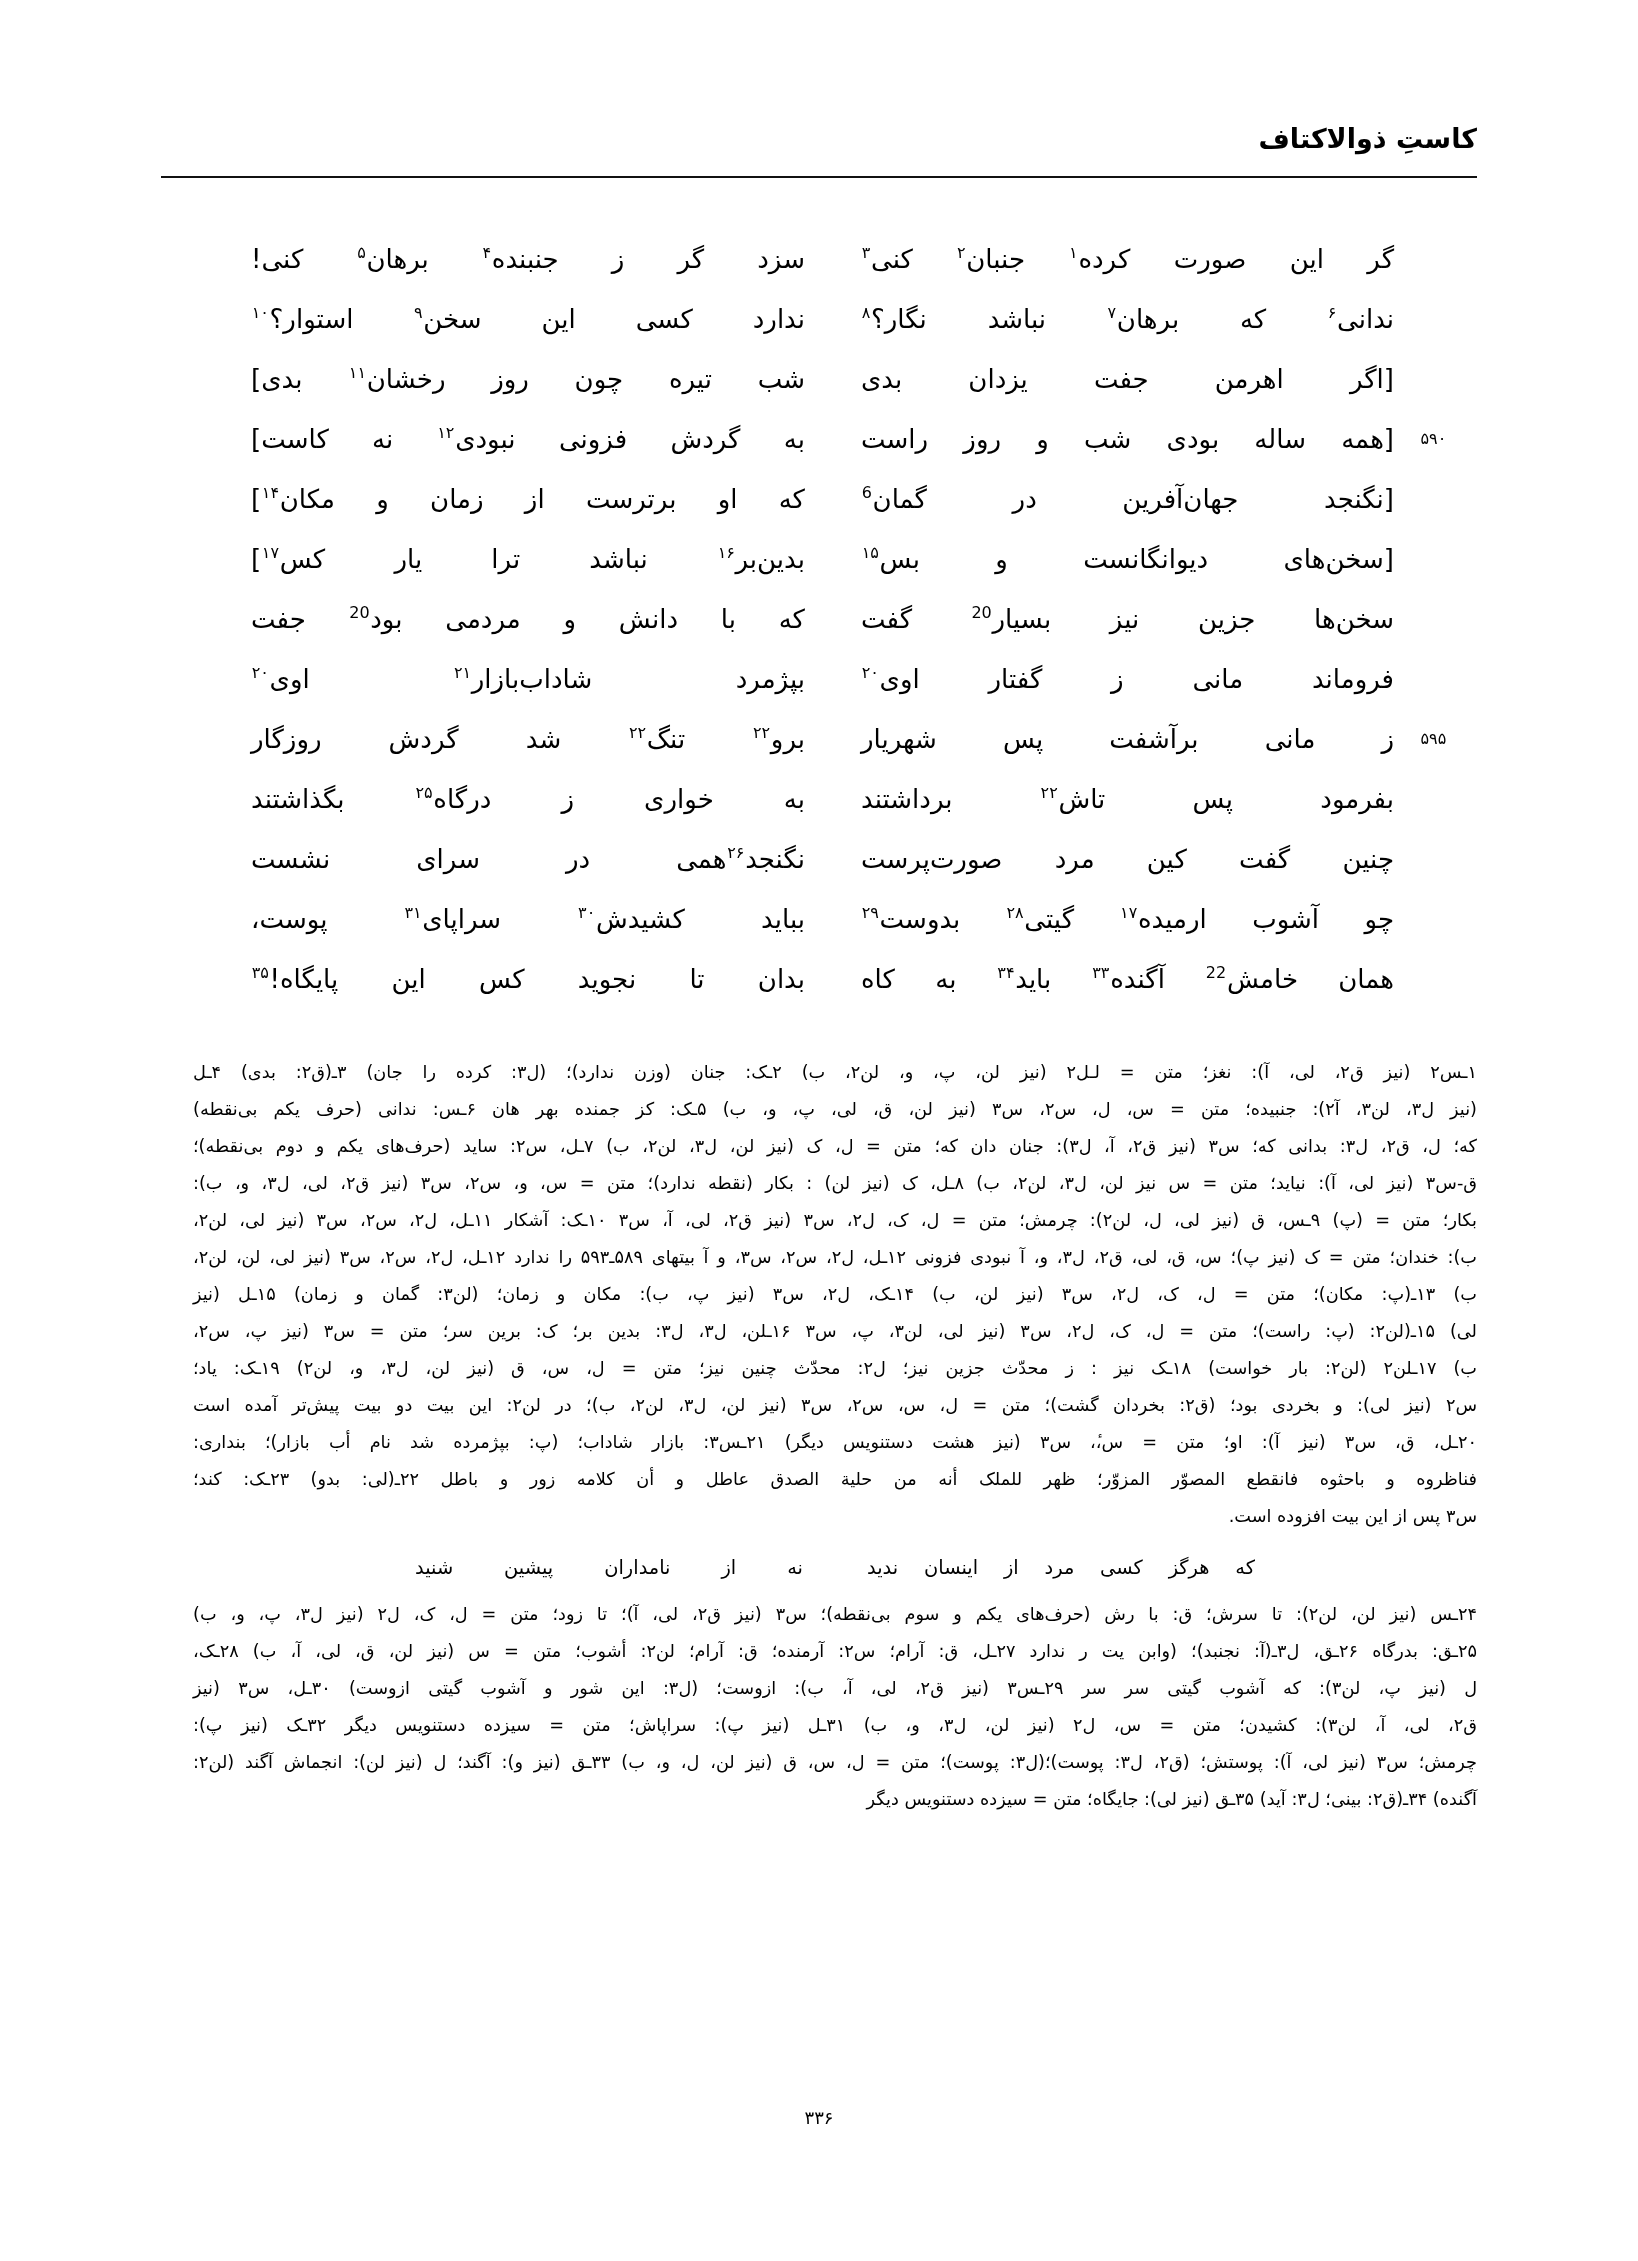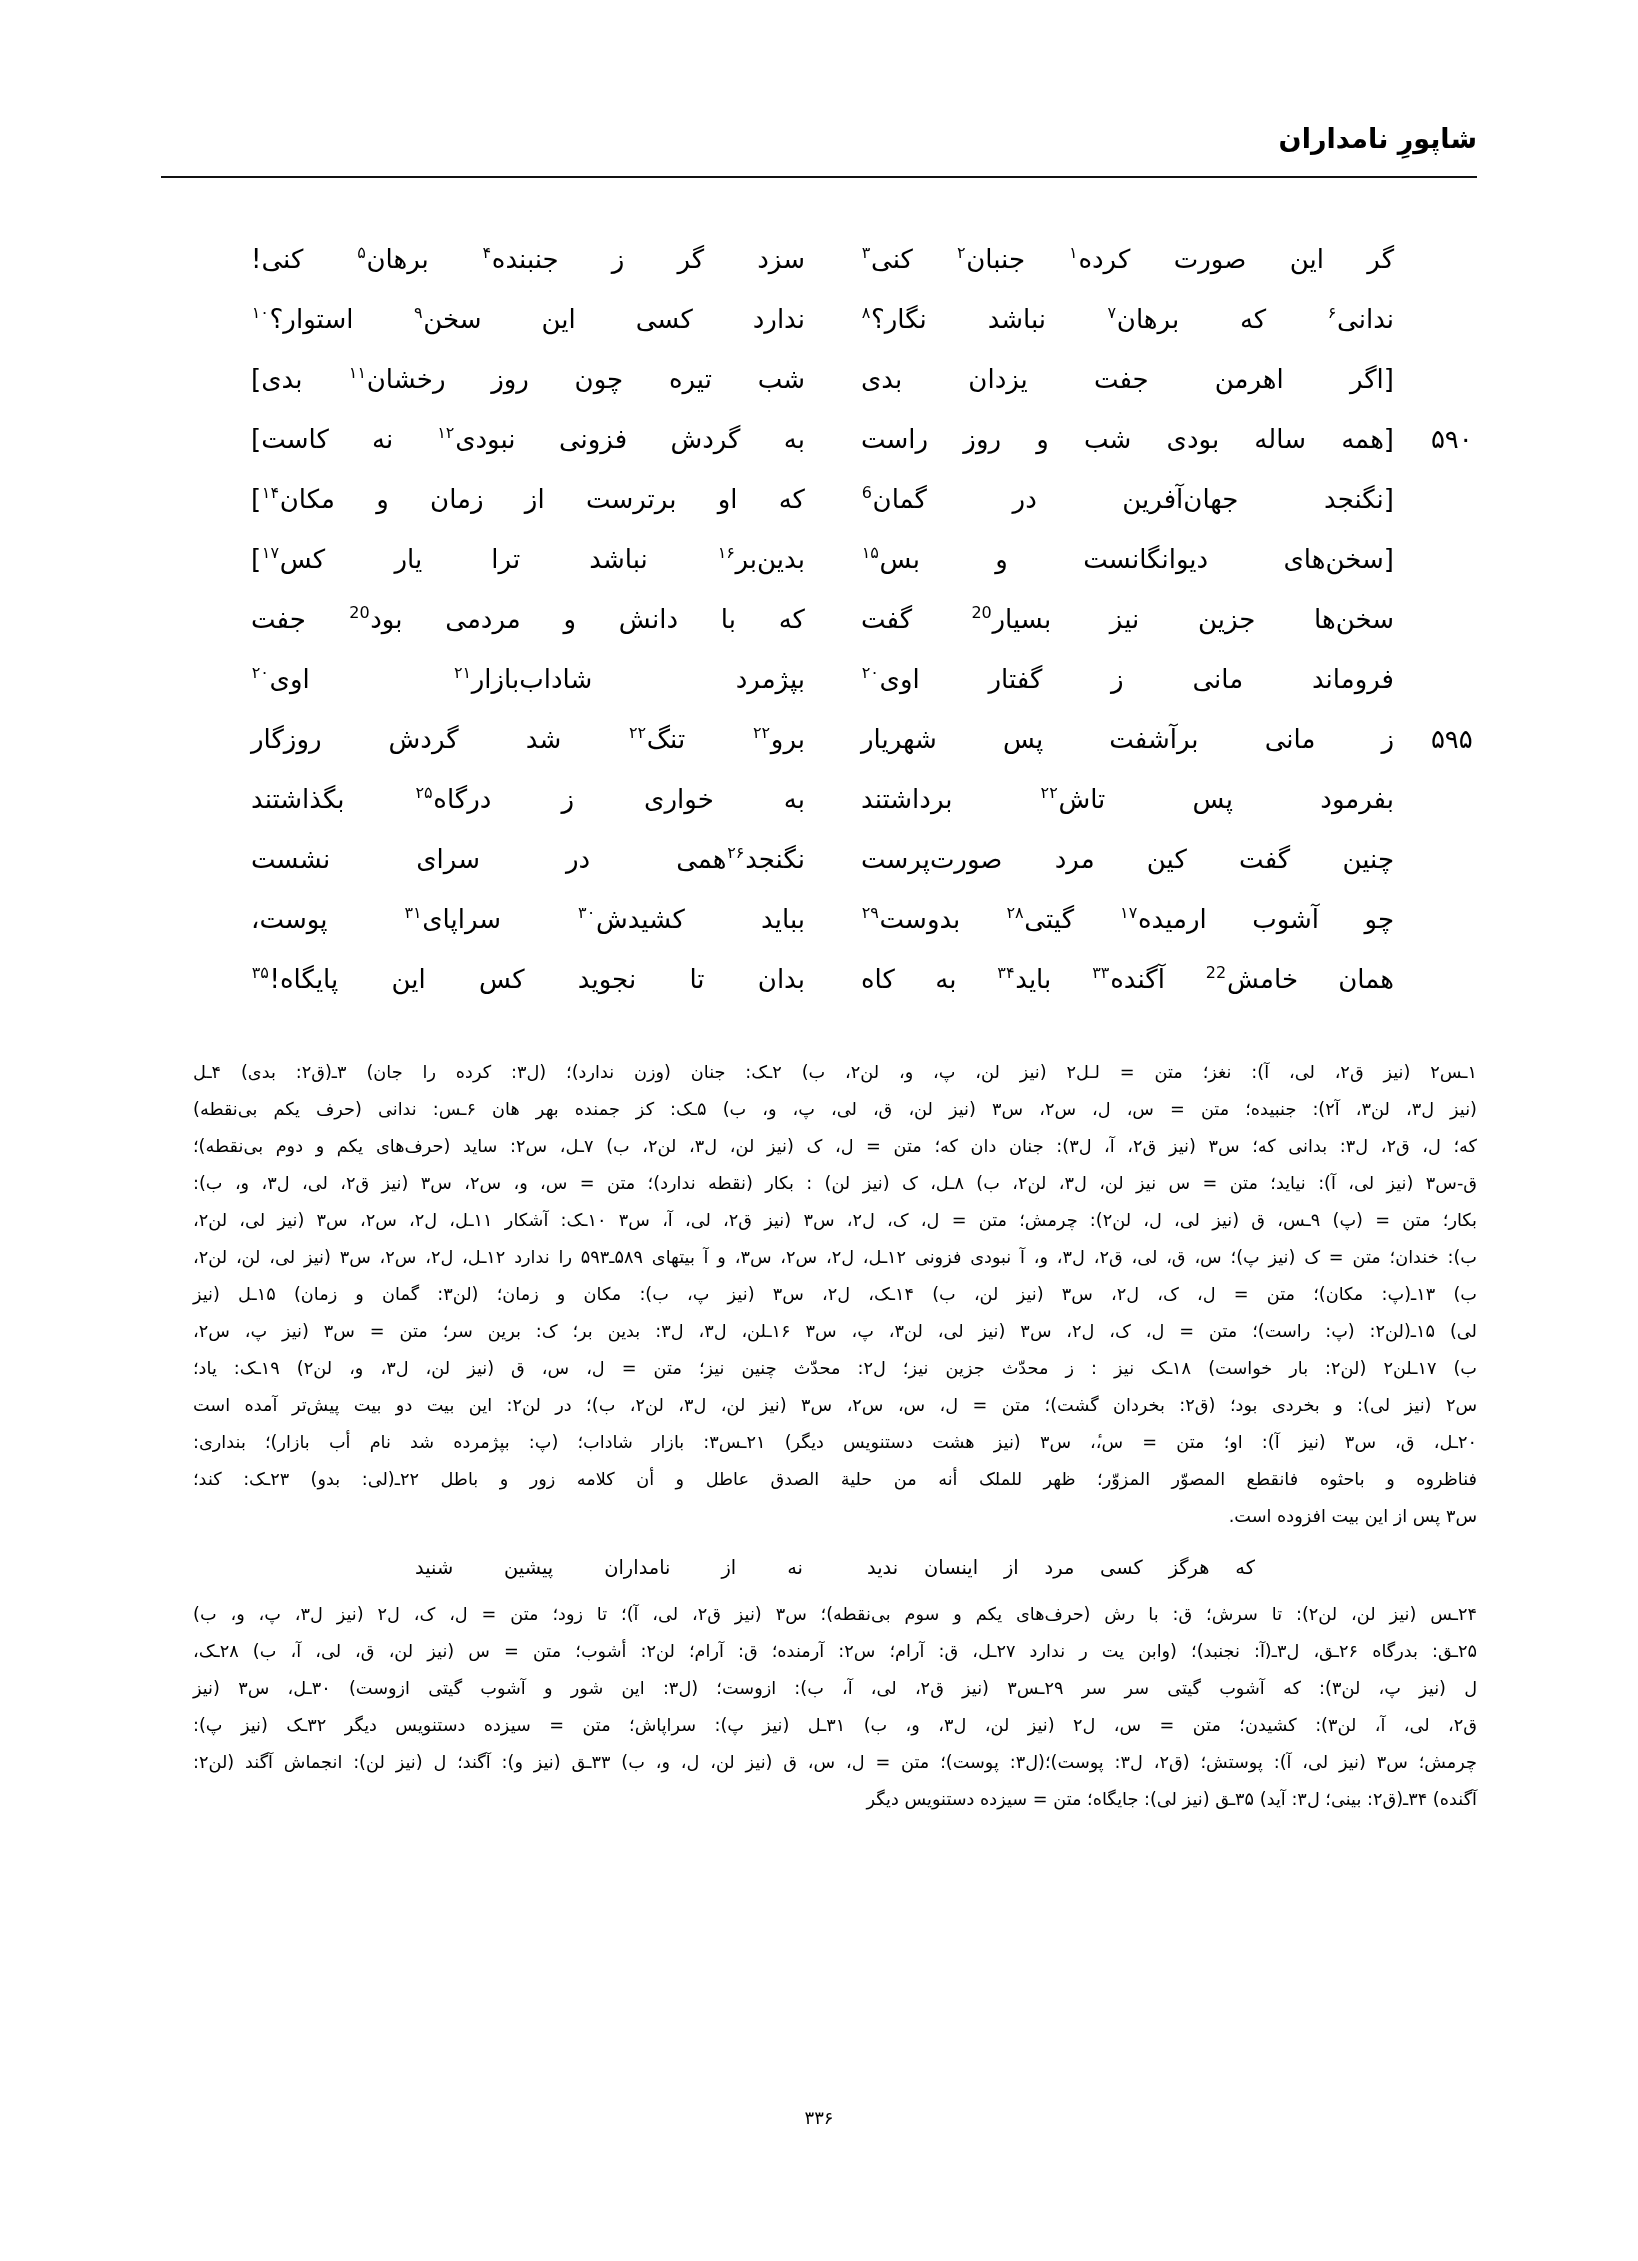--- a/index.html
+++ b/index.html
@@ -49,22 +49,22 @@
   .beyt{
     display:flex;
     flex-direction:row;
     align-items:flex-start;
     height:60px;
     line-height:60px;
   }
   .num-col{
     width:83px;
     flex:0 0 83px;
-    font-size:26px;
-    text-align:right;
+    font-size:16px;
+    text-align:center;
     padding-right:4.2px;
     box-sizing:border-box;
     white-space:nowrap;
   }
   .hemistich{
     font-size:26px;
     white-space:nowrap;
     box-sizing:border-box;
   }
   .mesra-1{
@@ -138,21 +138,21 @@
     font-size:18px;
   }
   .fnum{letter-spacing:0.7px;}
 </style>
 </head>
 <body>
 
 <div class="page">
 
   <div class="header">
-    <div class="header-title">شاپورِ نامداران</div>
+    <div class="header-title">کاستِ ذوالاکتاف</div>
     <div class="header-rule"></div>
   </div>
 
   <div class="verse-block" id="verseBlock">
       <div class="beyt">
         <div class="num-col"></div>
         <div class="hemistich mesra-1">گر این صورت کرده<sup class="fn">۱</sup> جنبان<sup class="fn">۲</sup> کنی<sup class="fn">۳</sup></div>
         <div class="hemistich mesra-2">سزد گر ز جنبنده<sup class="fn">۴</sup> برهان<sup class="fn">۵</sup> کنی!</div>
       </div>
       <div class="beyt">

